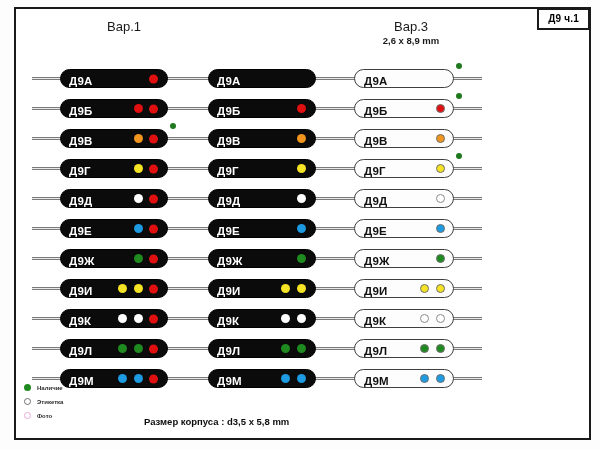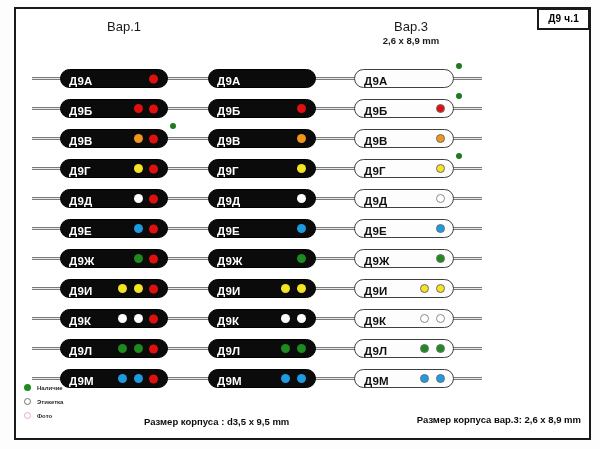--- a/index.html
+++ b/index.html
@@ -598,19 +598,18 @@
         <div class="legend-item">
           <span class="legend-dot" style="background: rgb(255, 255, 255); border: 1.5px solid rgb(111, 111, 111);"></span>
           <span class="legend-label">Этикетка</span>
         </div>
         <div class="legend-item">
           <span class="legend-dot" style="background: rgb(255, 255, 255); border: 1.5px solid rgb(230, 168, 216);"></span>
           <span class="legend-label">Фото</span>
         </div>
       </div>
 
-    <div class="foot-center">Размер корпуса : d3,5 x 9,5 mm</div>
+    <div class="foot-center">Размер корпуса : d3,5 x 5,8 mm</div>
     <div class="foot-right">
-      <div>Размер корпуса вар.3: 2,6 x 8,9 mm</div>
     </div>
 
   </div>
 </div>
 
 </body></html>

